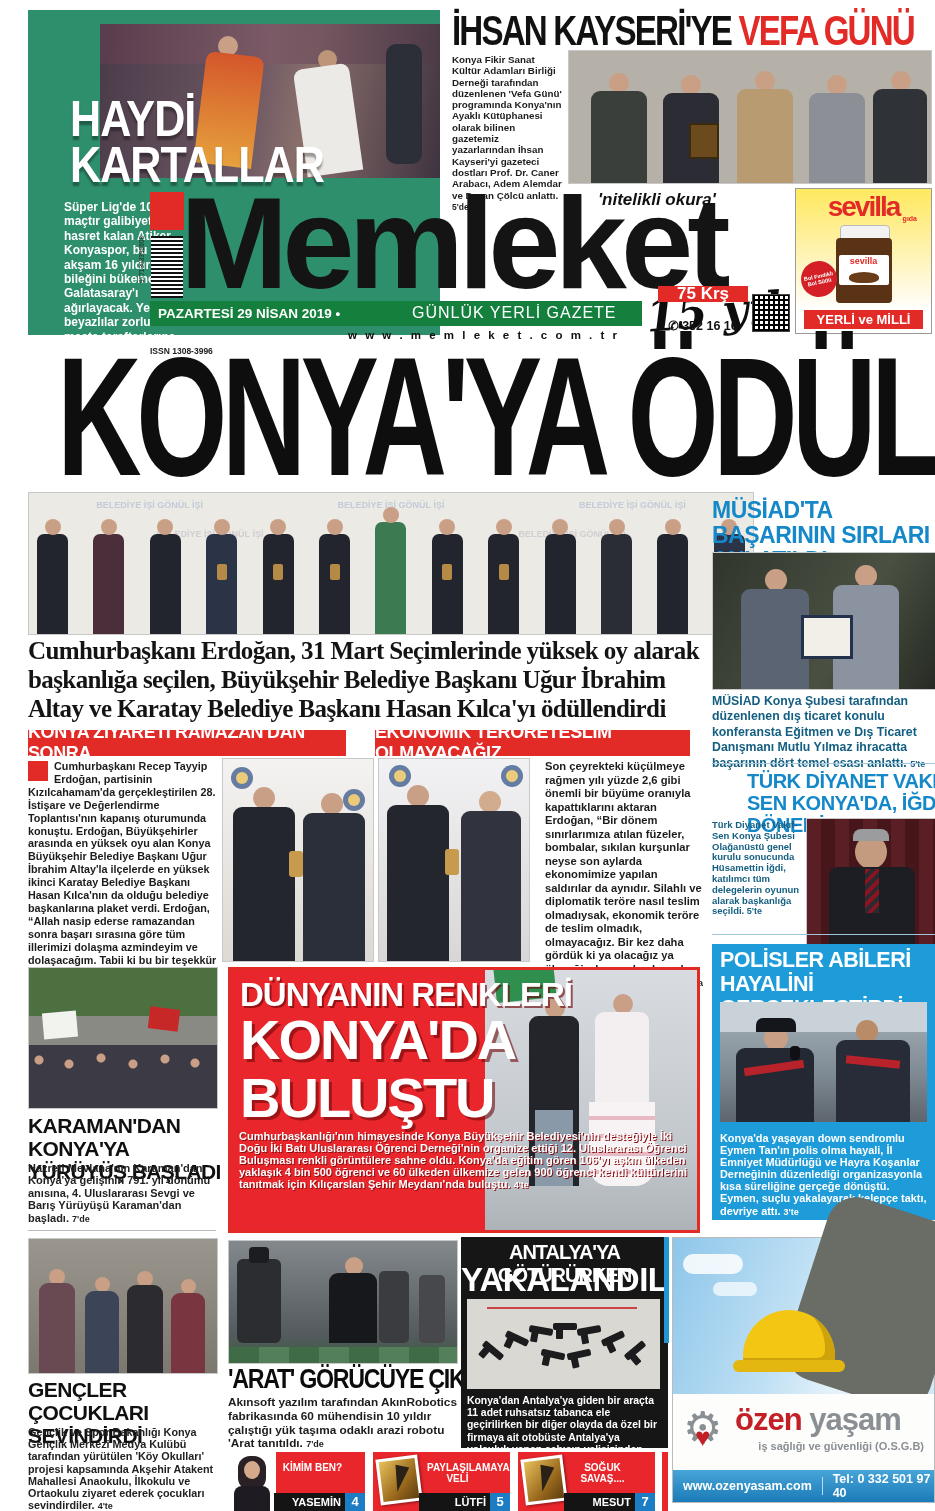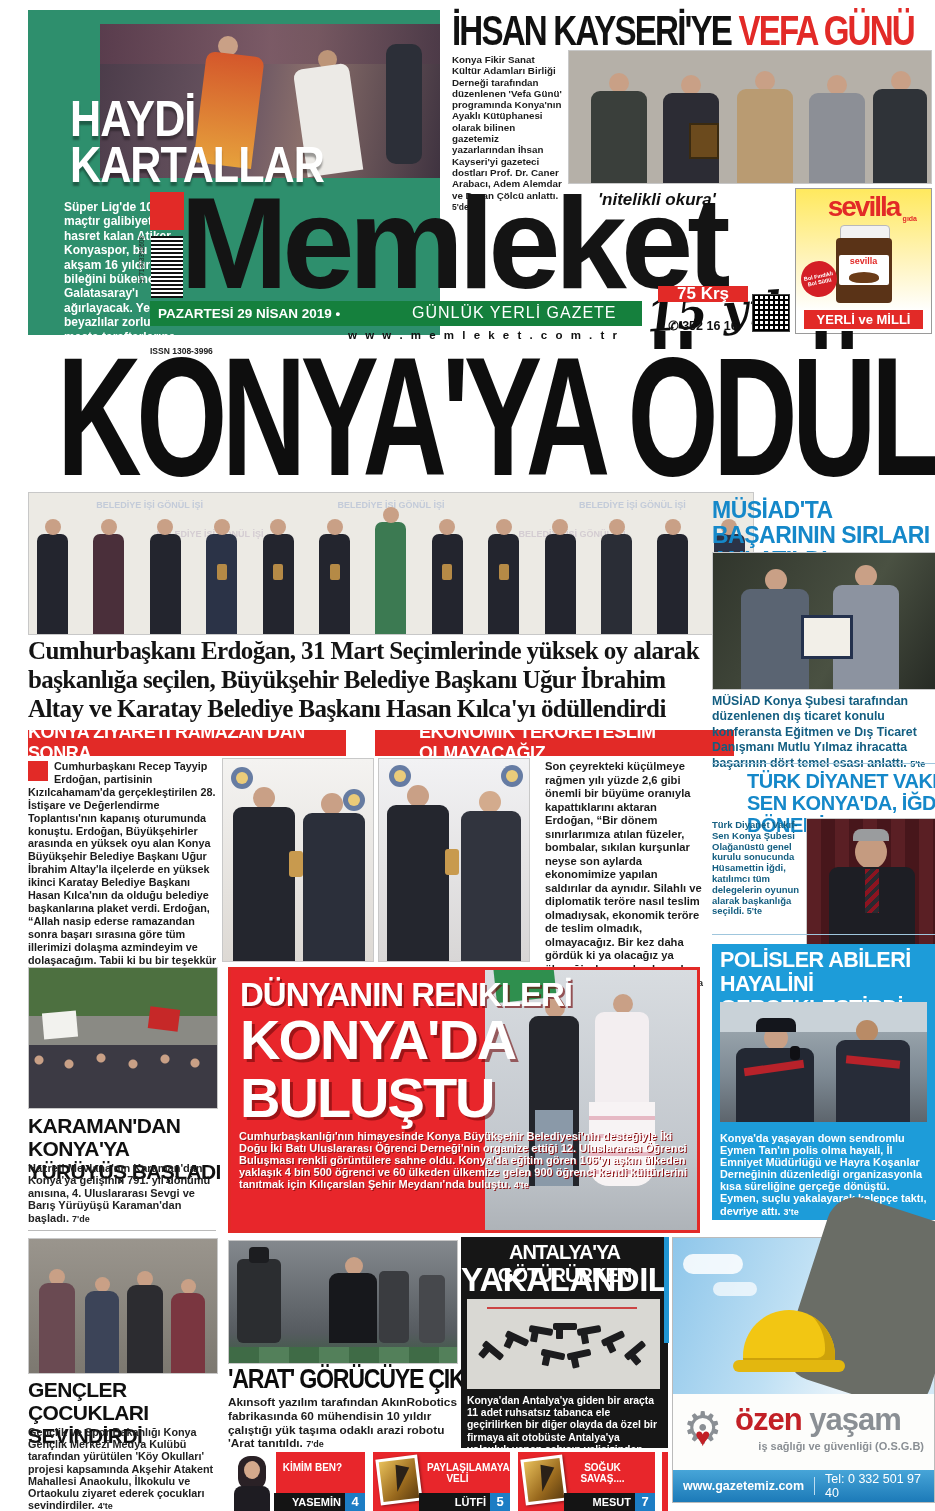--- a/index.html
+++ b/index.html
@@ -90,21 +90,21 @@
       width:10px;height:16px;background:#b58a46;border-radius:2px;}
 
   
   #deck{left:28px;top:636px;width:682px;font-family:"Liberation Serif",serif;font-weight:bold;
       font-size:25px;line-height:29px;letter-spacing:-0.6px;color:#141414;}
 
   
   .kicker{position:absolute;top:730px;height:26px;background:#e22a27;color:#fff;font-weight:bold;
       font-size:18px;letter-spacing:-0.4px;display:flex;align-items:center;justify-content:center;}
   #kicker-left{left:28px;width:318px;}
-  #kicker-right{left:375px;width:315px;padding-left:44px;}
+  #kicker-right{left:375px;width:315px;}
   .storytxt{font-weight:bold;color:#1c1c1c;}
   #story-left{left:28px;top:760px;width:190px;font-size:10.8px;line-height:12.9px;}
   #story-left .dropsq{float:left;width:20px;height:20px;background:#e22a27;margin:1px 6px 2px 0;}
   #story-right{left:545px;top:760px;width:162px;font-size:11.2px;line-height:13.5px;}
   .refsm{font-size:9px;}
   #story-photo-1{left:222px;top:758px;width:150px;height:202px;background:linear-gradient(180deg,#f4f3f1,#ddd9d4);}
   #story-photo-2{left:378px;top:758px;width:150px;height:202px;background:linear-gradient(180deg,#f2f2f4,#d8d6d6);}
   .aklogo{position:absolute;width:22px;height:22px;border-radius:50%;background:#1d3f7a;opacity:.65;}
   .aklogo::after{content:"";position:absolute;left:5px;top:5px;width:12px;height:12px;border-radius:50%;background:#e8b93c;}
   .trophy{position:absolute;width:14px;height:26px;background:#c89a4e;border-radius:3px;}
@@ -191,21 +191,21 @@
   #ozen-mid{position:absolute;left:0;top:156px;width:100%;height:78px;background:#fdfdfb;}
   #ozen-logo-ico{position:absolute;left:10px;top:6px;font-size:44px;color:#8a8f94;line-height:56px;}
   #ozen-logo-heart{position:absolute;left:22px;top:28px;font-size:26px;color:#c22026;}
   #ozen-brand{position:absolute;left:62px;top:8px;font-weight:bold;font-size:31px;letter-spacing:-1px;}
   #ozen-brand .b1{color:#c22026;} #ozen-brand .b2{color:#8a8f94;}
   #ozen-sub{position:absolute;right:10px;top:46px;color:#8a8f94;font-size:11px;font-weight:bold;}
   #ozen-bar{position:absolute;left:0;bottom:0;width:100%;height:32px;
       background:linear-gradient(180deg,#47a5d8,#1c7ab8);color:#fff;display:flex;align-items:center;}
   #ozen-site{margin-left:10px;font-weight:bold;font-size:12.5px;}
   #ozen-bar .sep{width:1px;height:18px;background:#bcdcf0;margin:0 10px;}
-  #ozen-tel{font-weight:normal;font-size:12.5px;}
+  #ozen-tel{font-weight:bold;font-size:12.5px;}
 
   
   .colcard{position:absolute;top:1452px;width:137px;height:59px;background:#e8262b;overflow:hidden;}
   #col-1{left:228px;} #col-2{left:373px;} #col-3{left:518px;}
   #col-sliver{left:662px;top:1452px;width:6px;height:59px;background:#e8262b;}
   .colcard .topic{position:absolute;left:54px;right:22px;top:10px;color:#fff;font-weight:bold;
       font-size:10px;line-height:11px;text-align:center;}
   .colcard .namebar{position:absolute;left:46px;right:0;bottom:0;height:18px;background:#141414;
       color:#fff;font-weight:bold;font-size:11px;line-height:18px;text-align:right;padding-right:24px;box-sizing:border-box;}
   .colcard .num{position:absolute;right:0;bottom:0;width:20px;height:18px;background:#1d7dc4;color:#fff;
@@ -511,21 +511,21 @@
     </div>
     <div id="ozen-mid">
       <div id="ozen-logo-ico">⚙</div>
       <div id="ozen-logo-heart">♥</div>
       <div id="ozen-brand">
         <span class="b1">özen</span><span class="b2"> yaşam</span>
       </div>
       <div id="ozen-sub">iş sağlığı ve güvenliği (O.S.G.B)</div>
     </div>
     <div id="ozen-bar">
-      <span id="ozen-site">www.gazetemiz.com</span>
+      <span id="ozen-site">www.ozenyasam.com</span>
       <span class="sep"></span>
       <span id="ozen-tel">Tel: 0 332 501 97 40</span>
     </div>
   </div>
 
   <div class="colcard" id="col-1">
     <div class="photo">
       <div class="hair"></div>
         <div class="face"></div>
         <div class="suit"></div>

